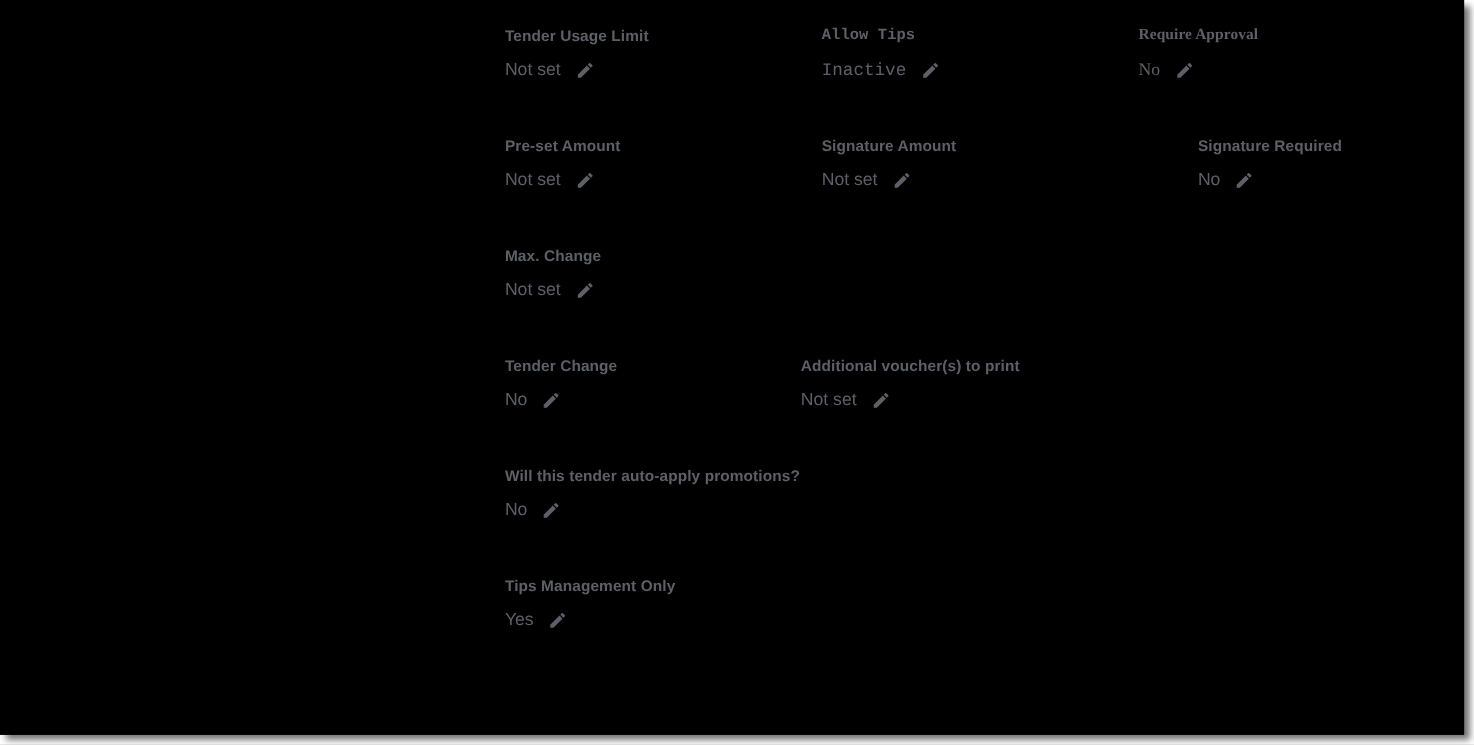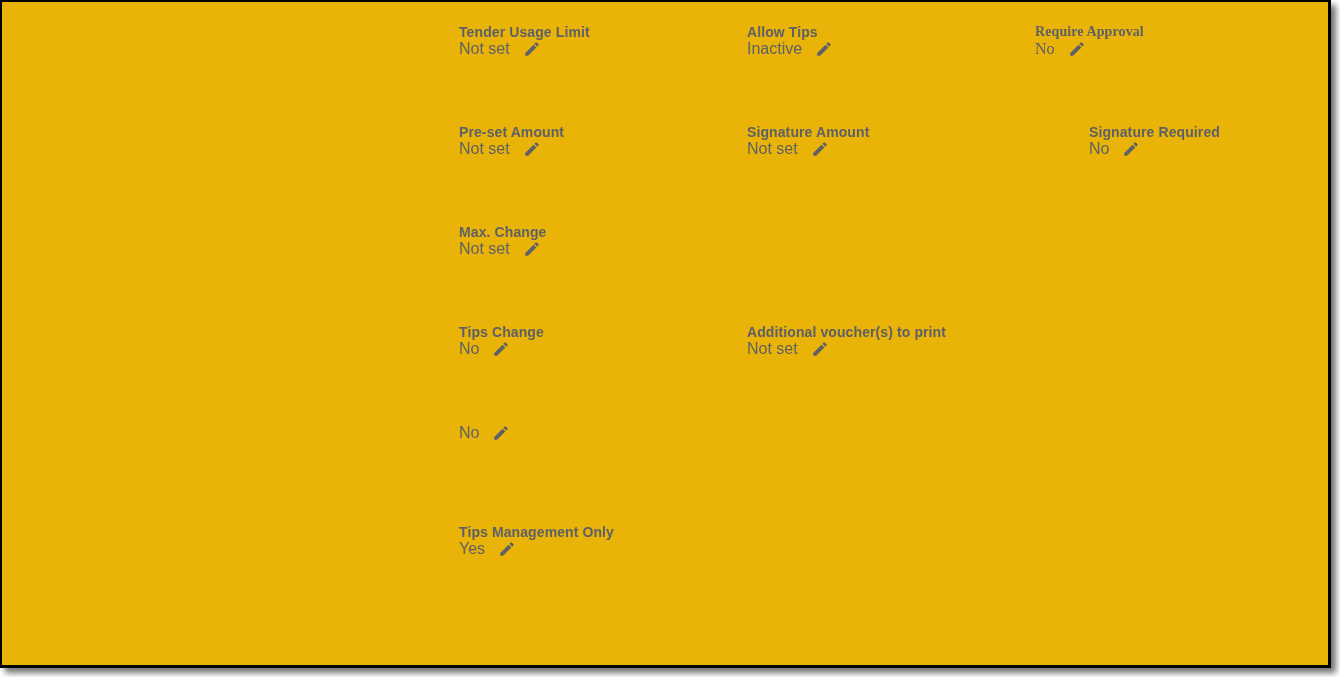--- a/index.html
+++ b/index.html
@@ -1,45 +1,45 @@
 <!DOCTYPE html>
 <html><head>
 <meta charset="utf-8">
 <style>
   html, body { margin:0; padding:0; background:#fff; }
   body { width:1340px; height:677px; position:relative; overflow:hidden; font-family:"Liberation Sans", sans-serif; }
   .frame {
     position:absolute; left:0; top:0; width:1326px; height:663px;
-    border:2px solid #000; border-right-width:3px; border-bottom-width:3px; background:#eab308;
+    border:2px solid #000; border-right-width:3px; border-bottom-width:3px; background:#000000;
     box-shadow: 5px 5px 6px rgba(0,0,0,0.55);
   }
   .field { position:absolute; }
   .label { font-size:14px; font-weight:bold; color:#5d6167; letter-spacing:0.1px; white-space:nowrap; }
-  .value-row { display:flex; align-items:center; }
+  .value-row { display:flex; align-items:center; margin-top:15px; }
   .value { font-size:16px; color:#5d6167; white-space:nowrap; }
   .edit { display:inline-flex; width:18px; height:18px; margin-left:13px; cursor:pointer; }
   .edit svg { width:18px; height:18px; }
 </style>
 </head>
 <body>
 
 <div class="frame">
   <div id="fields">
       <div class="field" style="left: 457px; top: 22px;">
     <div class="label">Tender Usage Limit</div>
     <div class="value-row">
       <span class="value">Not set</span>
       <span class="edit">
         <svg viewBox="0 0 24 24">
               <path fill="#5d6167" d="M3 17.25V21h3.75L17.81 9.94l-3.75-3.75L3 17.25zM20.71 7.04a1 1 0 0 0 0-1.41l-2.34-2.34a1 1 0 0 0-1.41 0l-1.83 1.83 3.75 3.75 1.83-1.83z"></path>
             </svg>
       </span>
     </div>
   </div>
-      <div class="field" style="left: 745px; top: 22px;">
+      <div class="field" style="left: 745px; top: 22px; font-family: Liberation Mono, monospace;">
     <div class="label">Allow Tips</div>
     <div class="value-row">
       <span class="value">Inactive</span>
       <span class="edit">
         <svg viewBox="0 0 24 24">
               <path fill="#5d6167" d="M3 17.25V21h3.75L17.81 9.94l-3.75-3.75L3 17.25zM20.71 7.04a1 1 0 0 0 0-1.41l-2.34-2.34a1 1 0 0 0-1.41 0l-1.83 1.83 3.75 3.75 1.83-1.83z"></path>
             </svg>
       </span>
     </div>
   </div>
@@ -92,42 +92,43 @@
     <div class="value-row">
       <span class="value">Not set</span>
       <span class="edit">
         <svg viewBox="0 0 24 24">
               <path fill="#5d6167" d="M3 17.25V21h3.75L17.81 9.94l-3.75-3.75L3 17.25zM20.71 7.04a1 1 0 0 0 0-1.41l-2.34-2.34a1 1 0 0 0-1.41 0l-1.83 1.83 3.75 3.75 1.83-1.83z"></path>
             </svg>
       </span>
     </div>
   </div>
       <div class="field" style="left: 457px; top: 322px;">
-    <div class="label">Tips Change</div>
+    <div class="label">Tender Change</div>
     <div class="value-row">
       <span class="value">No</span>
       <span class="edit">
         <svg viewBox="0 0 24 24">
               <path fill="#5d6167" d="M3 17.25V21h3.75L17.81 9.94l-3.75-3.75L3 17.25zM20.71 7.04a1 1 0 0 0 0-1.41l-2.34-2.34a1 1 0 0 0-1.41 0l-1.83 1.83 3.75 3.75 1.83-1.83z"></path>
             </svg>
       </span>
     </div>
   </div>
-      <div class="field" style="left: 745px; top: 322px;">
+      <div class="field" style="left: 726px; top: 322px;">
     <div class="label">Additional voucher(s) to print</div>
     <div class="value-row">
       <span class="value">Not set</span>
       <span class="edit">
         <svg viewBox="0 0 24 24">
               <path fill="#5d6167" d="M3 17.25V21h3.75L17.81 9.94l-3.75-3.75L3 17.25zM20.71 7.04a1 1 0 0 0 0-1.41l-2.34-2.34a1 1 0 0 0-1.41 0l-1.83 1.83 3.75 3.75 1.83-1.83z"></path>
             </svg>
       </span>
     </div>
   </div>
       <div class="field" style="left: 457px; top: 422px;">
+    <div class="label">Will this tender auto-apply promotions?</div>
     <div class="value-row">
       <span class="value">No</span>
       <span class="edit">
         <svg viewBox="0 0 24 24">
               <path fill="#5d6167" d="M3 17.25V21h3.75L17.81 9.94l-3.75-3.75L3 17.25zM20.71 7.04a1 1 0 0 0 0-1.41l-2.34-2.34a1 1 0 0 0-1.41 0l-1.83 1.83 3.75 3.75 1.83-1.83z"></path>
             </svg>
       </span>
     </div>
   </div>
       <div class="field" style="left: 457px; top: 522px;">

